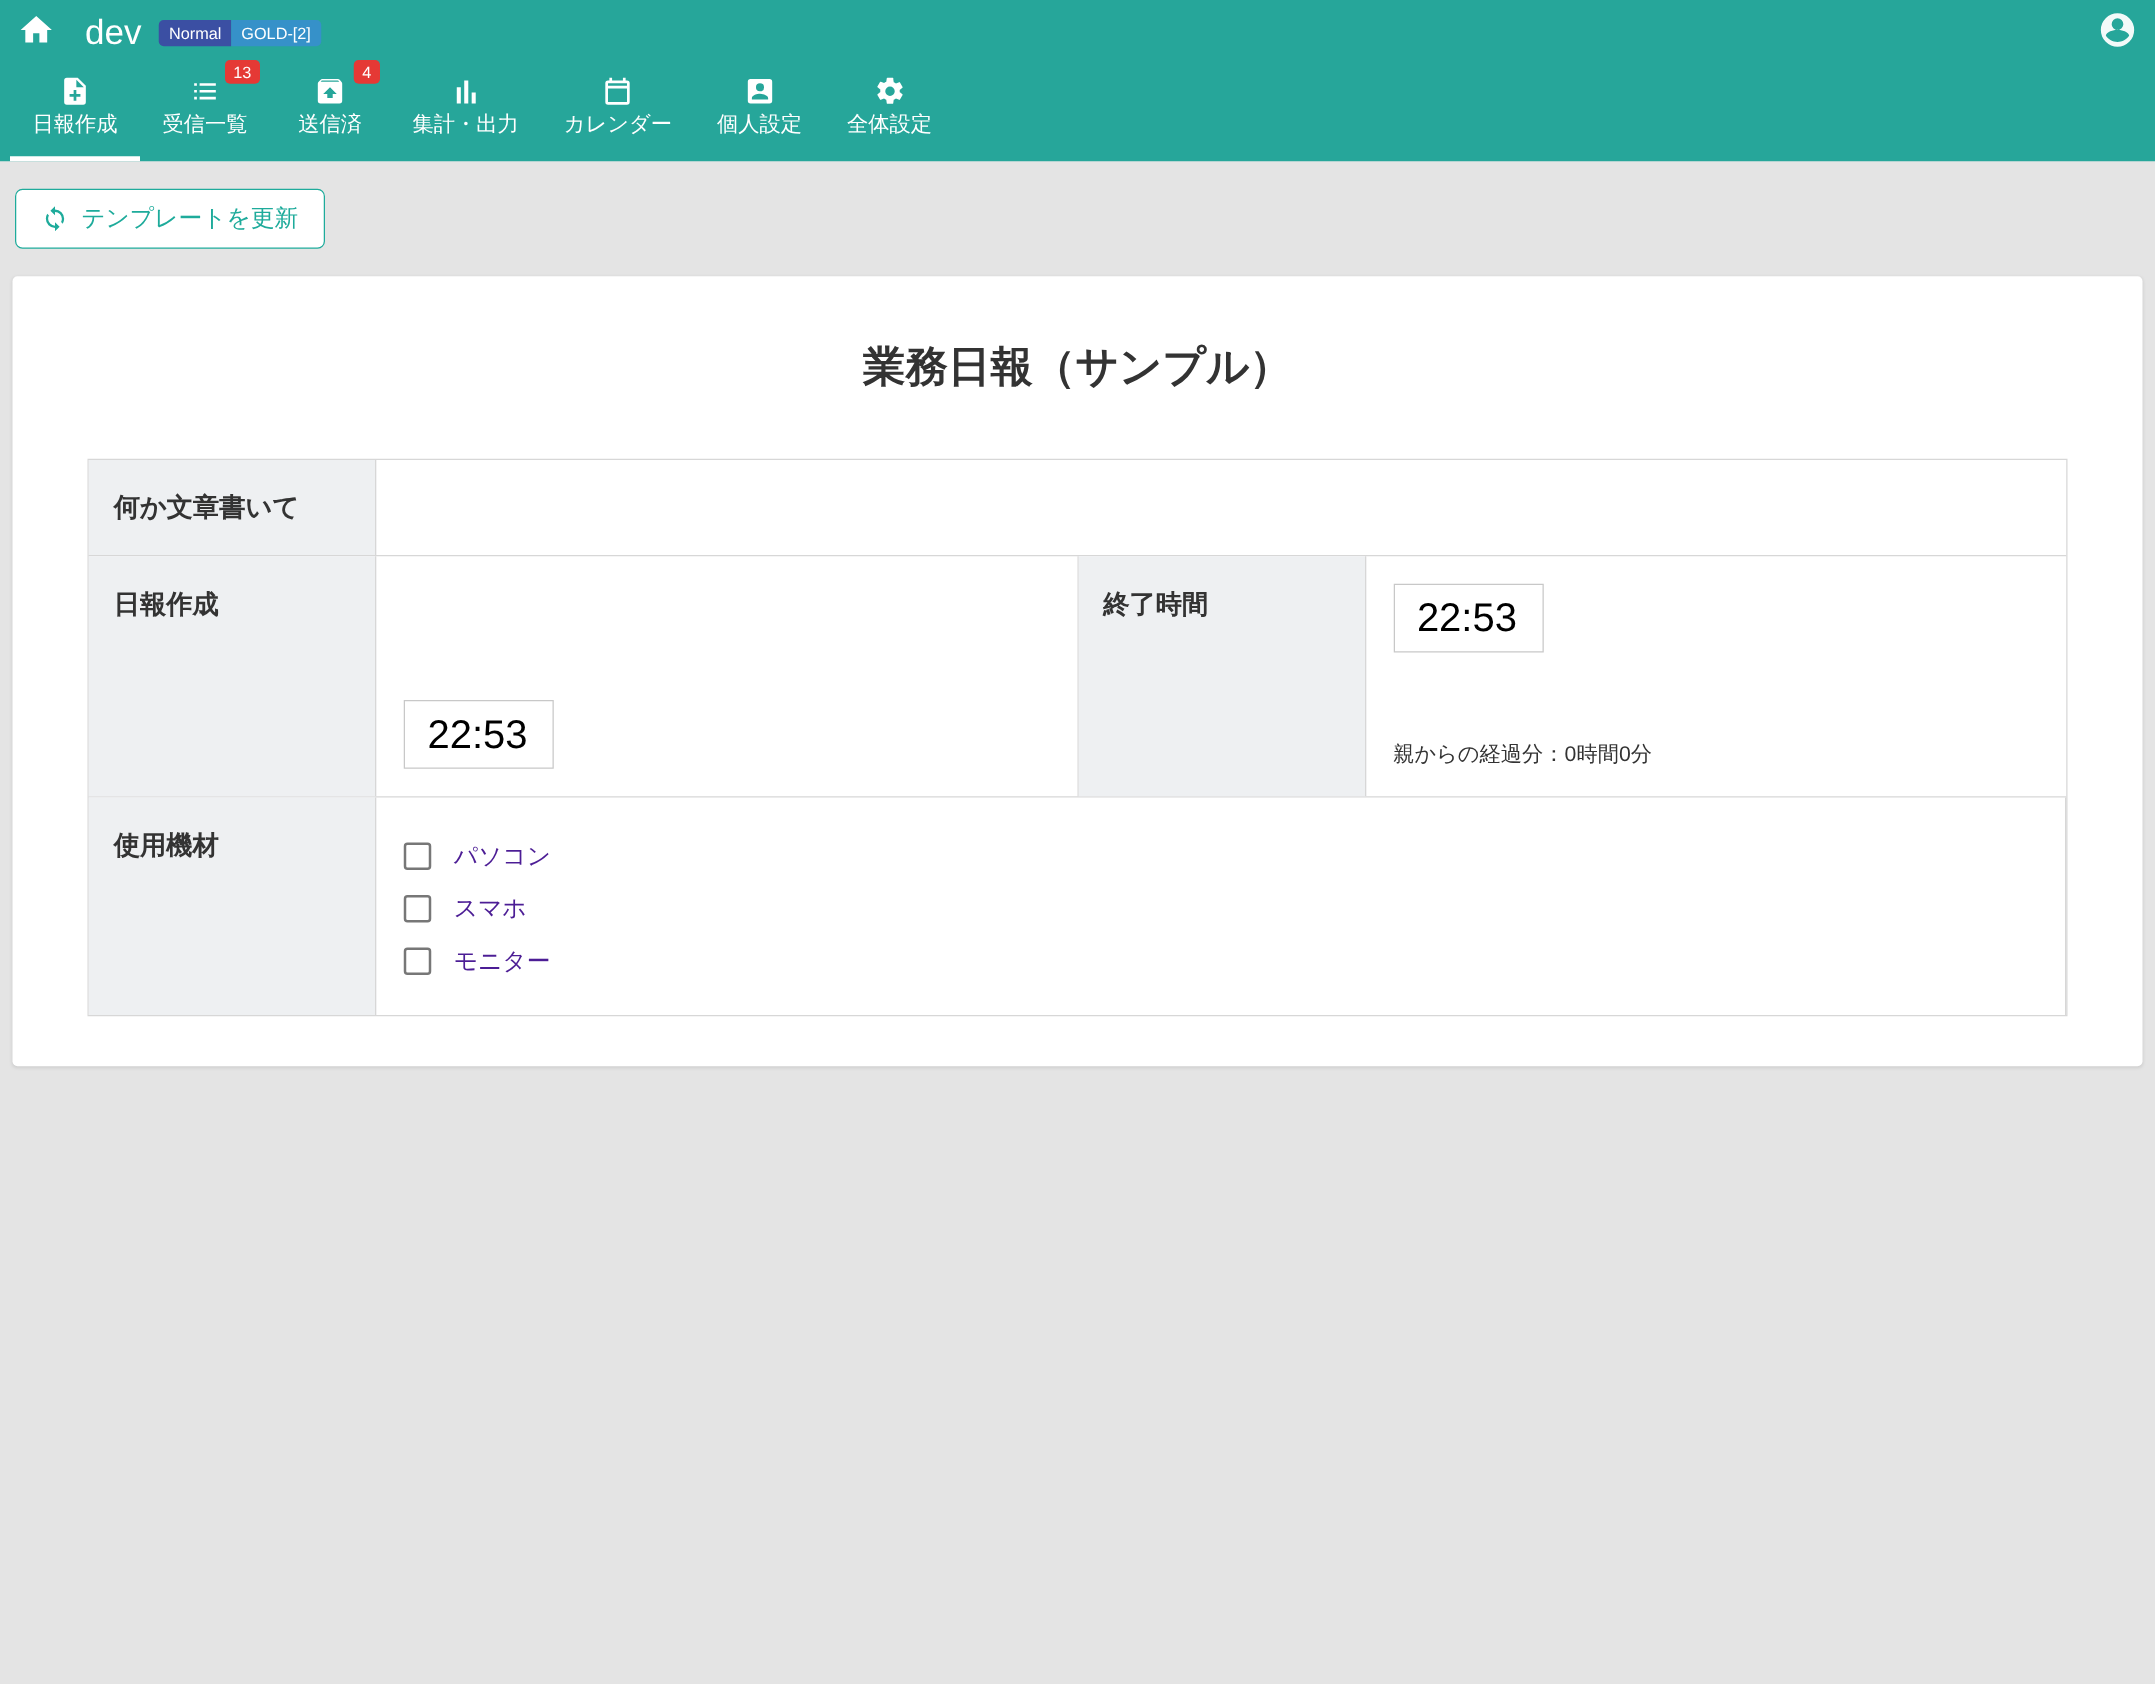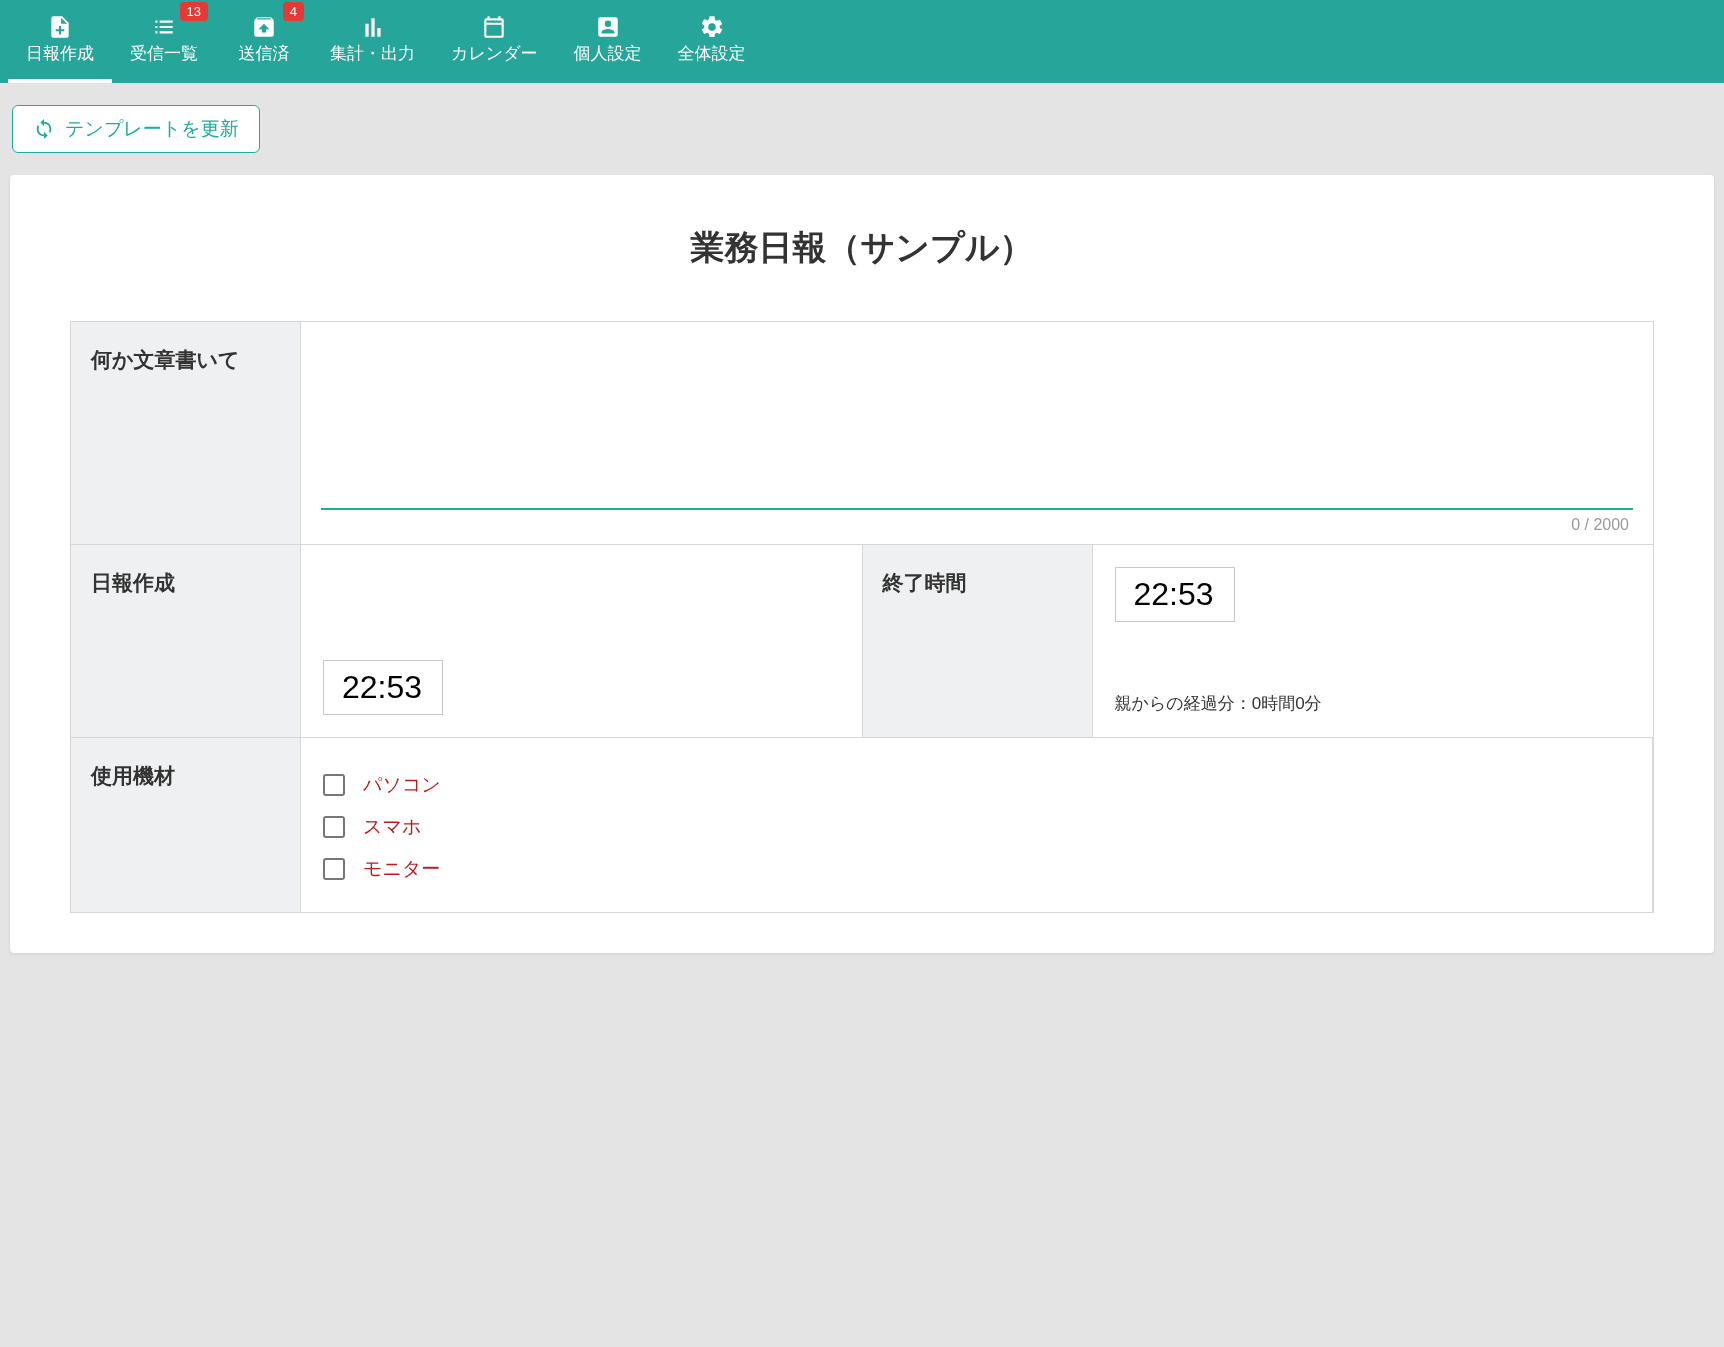--- a/index.html
+++ b/index.html
@@ -189,21 +189,21 @@
     font-size: 17px;
     color: #333;
   }
 
   .checkbox-list { padding-top: 4px; }
   .checkbox-item {
     display: flex;
     align-items: center;
     gap: 18px;
     font-size: 19px;
-    color: #b91c1c;
+    color: #4c1d95;
     padding: 8px 0;
     cursor: pointer;
   }
   .checkbox-item .box {
     width: 22px; height: 22px;
     border: 2px solid #777;
     border-radius: 3px;
     display: inline-block;
   }
 
@@ -226,20 +226,38 @@
   }
   .currency-input::placeholder { color:#9a9a9a; }
   .currency-unit { color:#555; font-size:18px; }
 
   svg { fill: currentColor; }
 </style>
 </head>
 <body>
 
 <div class="topbar">
+  <div class="topbar-row1">
+    <span class="home-icon">
+      <svg width="30" height="30" viewBox="0 0 24 24">
+          <path d="M10 20v-6h4v6h5v-8h3L12 3 2 12h3v8z"></path>
+        </svg>
+    </span>
+    <span class="env-name">dev</span>
+    <span class="plan-badges">
+      <span class="plan-badge normal">Normal</span>
+      <span class="plan-badge gold">GOLD-[2]</span>
+    </span>
+    <span class="spacer"></span>
+    <span class="account-icon">
+      <svg width="32" height="32" viewBox="0 0 24 24">
+          <path d="M12 2a10 10 0 1 0 .001 20.001A10 10 0 0 0 12 2zm0 3a3.5 3.5 0 1 1 0 7 3.5 3.5 0 0 1 0-7zm0 14.2c-2.9 0-5.46-1.49-7-3.74.03-2.32 4.67-3.6 7-3.6s6.97 1.28 7 3.6c-1.54 2.25-4.1 3.74-7 3.74z"></path>
+        </svg>
+    </span>
+  </div>
 
   <div class="tabs" id="tabs-container">
       <div class="tab active">
         <span class="tab-icon"><svg width="26" height="26" viewBox="0 0 24 24">
             <path d="M14 2H6a2 2 0 0 0-2 2v16a2 2 0 0 0 2 2h12a2 2 0 0 0 2-2V8l-6-6zm2 14h-3v3h-2v-3H8v-2h3v-3h2v3h3v2zm-3-7V3.5L18.5 9H13z"></path>
           </svg></span>
         <span class="tab-label">日報作成</span>
       </div>
       <div class="tab">
         <span class="tab-icon"><svg width="26" height="26" viewBox="0 0 24 24">
@@ -295,24 +313,20 @@
     </button>
   </div>
 
   <div class="card">
     <div class="report-title">業務日報（サンプル）</div>
 
     <div class="form-grid">
 
       <div class="row text-row">
         <div class="label-cell">何か文章書いて</div>
-        <div class="value-cell">
-          <textarea class="fake-textarea" style=""></textarea>
-          <div class="char-counter">0 / 2000</div>
-        </div>
       </div>
 
       <div class="row two">
         <div class="half">
           <div class="label-cell">日報作成</div>
           <div class="value-cell">
             <span class="time-box" style="align-self:flex-start;">22:53</span>
           </div>
         </div>
         <div class="sep"></div>

